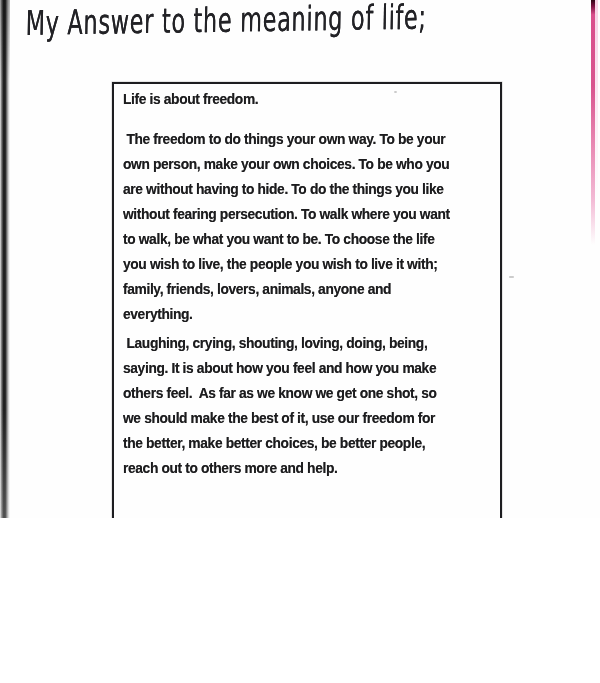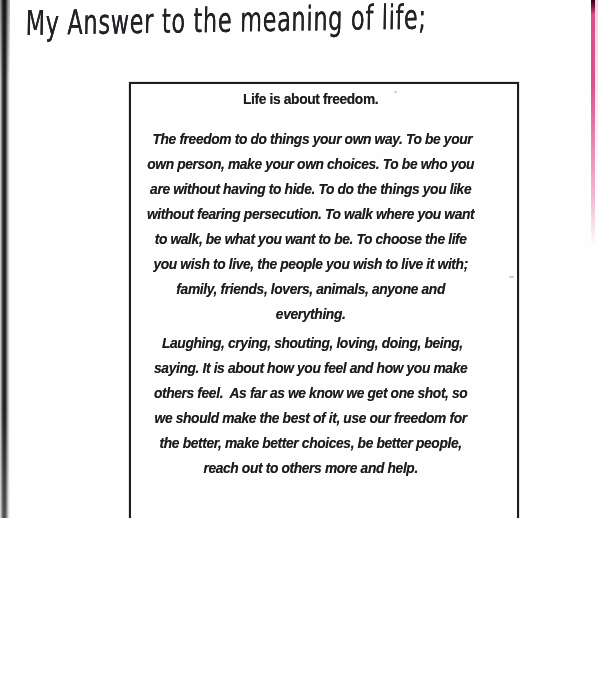--- a/index.html
+++ b/index.html
@@ -4,21 +4,20 @@
 <style>
   * { margin: 0; padding: 0; box-sizing: border-box; }
   html, body { background: #ffffff; }
   #scan-page {
     position: relative;
     width: 600px;
     height: 518px;
     background: #fefefe;
     overflow: hidden;
     font-family: "Liberation Sans", "DejaVu Sans", sans-serif;
-    text-align: center;
   }
 
   
   .edge-left {
     position: absolute; left: 0; top: 0; width: 10px; height: 683px;
     background:
       linear-gradient(to bottom, rgba(0,0,0,0) 0%, rgba(0,0,0,0) 100%),
       linear-gradient(to right,
         #e9e9e9 0%, #6a6a6a 18%, #161616 38%, #2c2c2c 55%,
         #8f8f8f 72%, #dedede 88%, rgba(255,255,255,0) 100%);
@@ -62,30 +61,30 @@
     color: #222226;
     letter-spacing: 1px;
     white-space: nowrap;
     transform: scaleX(.66) skewX(-2deg) rotate(-.6deg);
     transform-origin: 0 0;
     text-shadow: 0 0 .5px #2a2a2e;
   }
 
   
   .essay-box {
-    position: absolute; left: 129px; top: 82px;
+    position: absolute; left: 112px; top: 82px;
     width: 390px; height: 507px;
     border: 2px solid #1d1d20;
     background: #fefefe;
     padding: 2px 6px 0 9px;
     box-shadow: 0 0 0 .5px rgba(60,60,60,.25);
   }
   .para { margin: 0; }
   .para.heading { margin-bottom: 15px; }
-  .para.body { margin-bottom: 4px; font-style: italic; }
+  .para.body { margin-bottom: 4px; }
   .line {
     white-space: pre;
     font-weight: 700;
     font-size: 15px;
     line-height: 25px;
     height: 25px;
     letter-spacing: -0.4px;
     color: #1c1c1e;
     transform: scaleX(.92);
     transform-origin: 0 50%;

